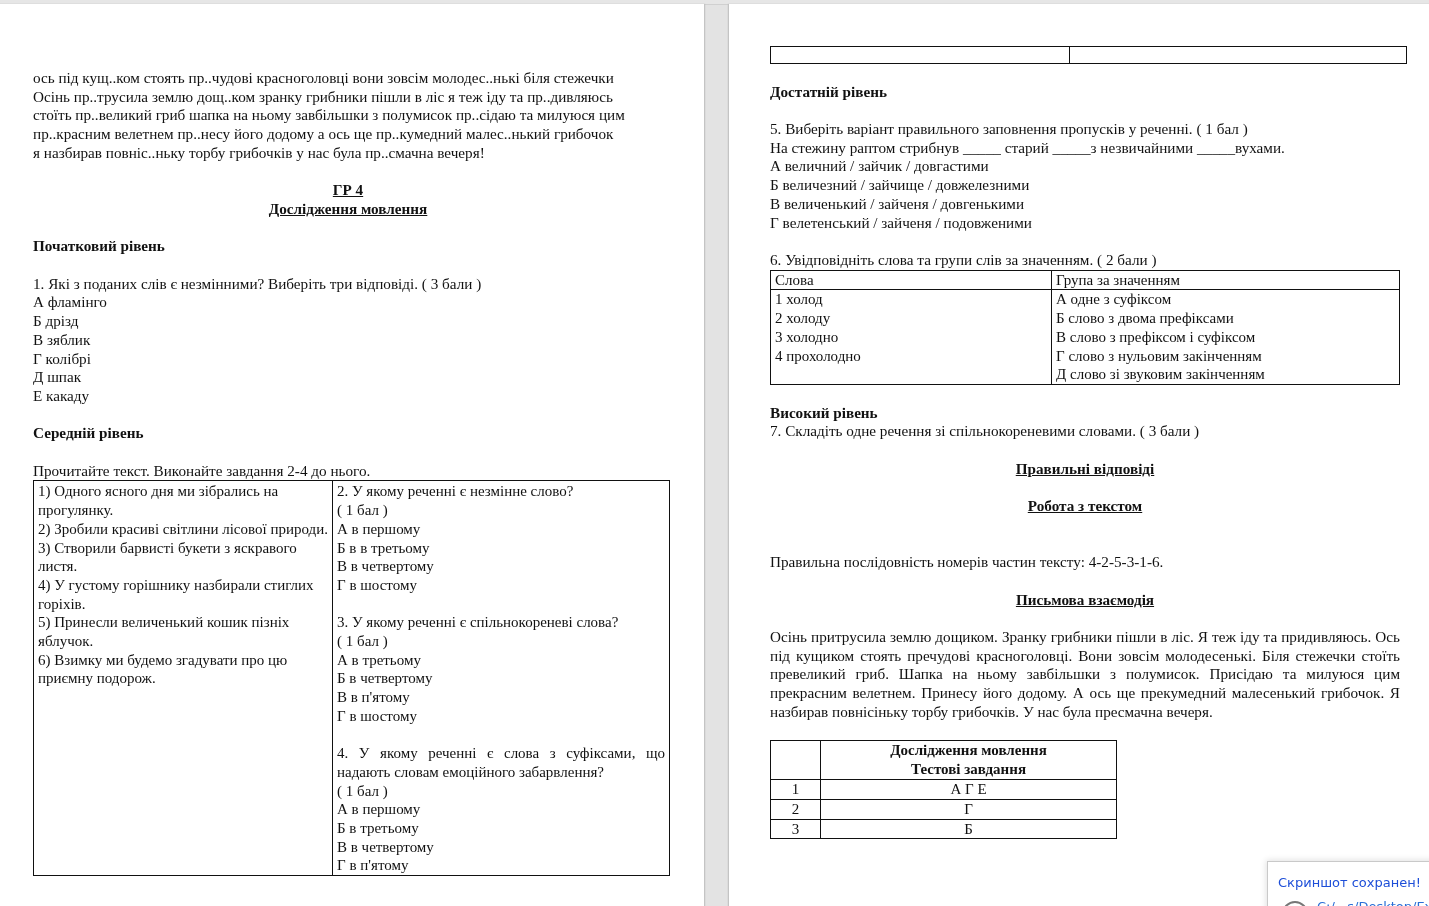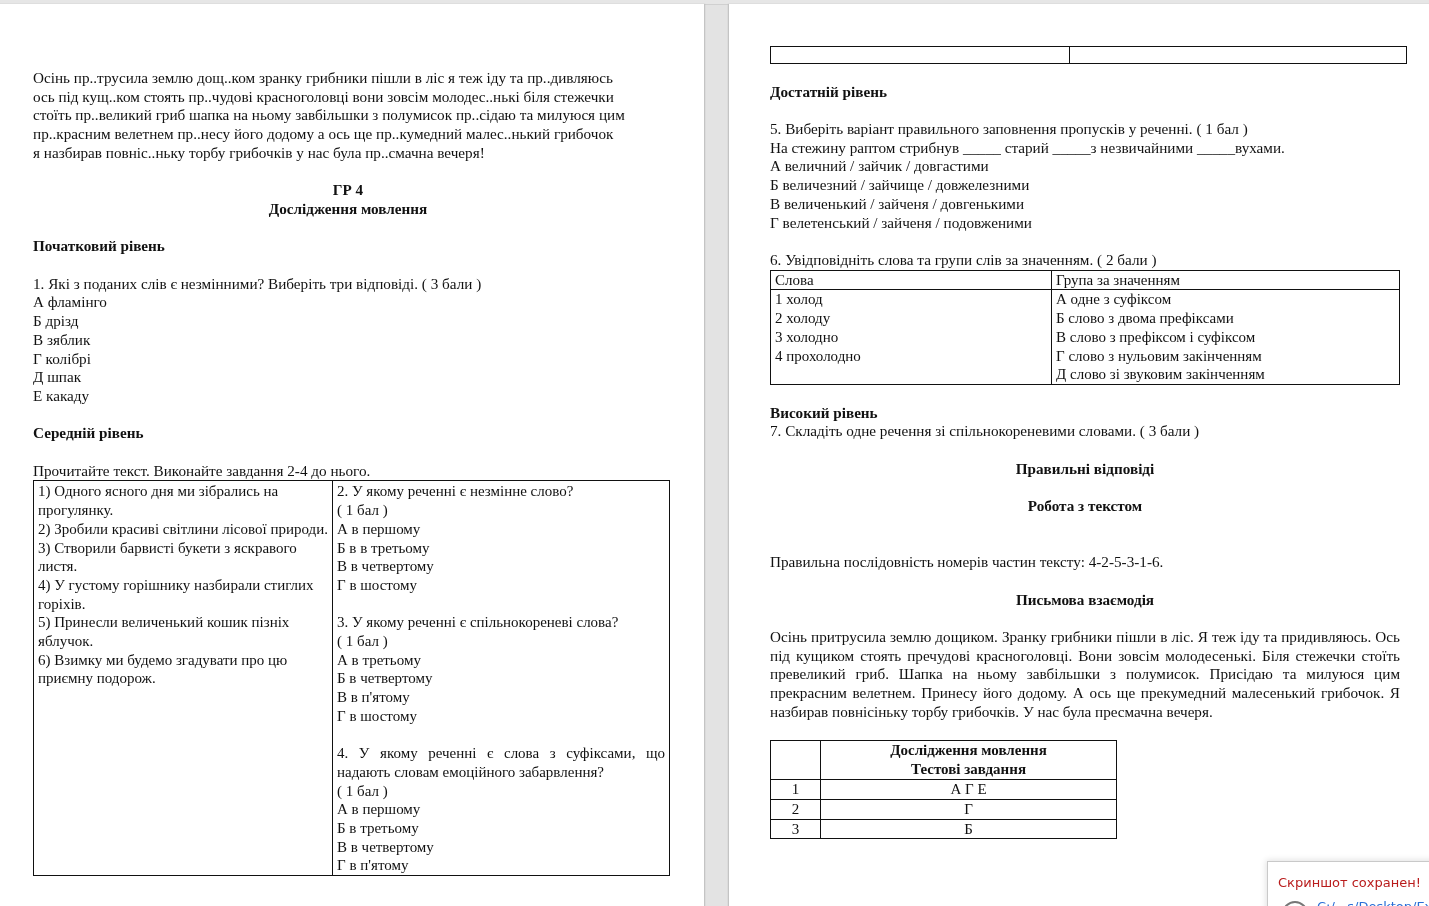--- a/index.html
+++ b/index.html
@@ -18,21 +18,21 @@
   #page2 { left: 728px; width: 701px; border-left: 1px solid #c4c4c4; }
   .top-strip { position: absolute; left: 0; top: 0; width: 1429px; height: 4px; background: #e6e6e6; border-bottom: 1px solid #d0d0d0; }
 
   .content { position: absolute; font-size: 15.2px; line-height: 18.7px; }
   #page1 .content { left: 33px; top: 65px; width: 630px; }
   #page2 .content { left: 41px; top: 42px; width: 630px; }
 
   p { margin: 0; }
   .blank { height: 18.7px; }
   .bold { font-weight: bold; }
-  .center { text-align: center; }
+  .center { text-align: center; text-decoration: underline; }
   .justify { text-align: justify; }
 
   table { border-collapse: collapse; font-size: 15px; line-height: 18.7px; }
   td { border: 1px solid #111; vertical-align: top; padding: 0 4px; }
 
   .t-reading { width: 637px; border: 1.5px solid #111; }
   .t-reading td { border: 1.5px solid #111; padding: 1px 4px 0 4px; }
   .t-reading td.c1 { width: 290px; }
   .t-reading td.c2 { text-align: left; margin-top: 21px; }
   .t-reading .just { text-align: justify; }
@@ -48,35 +48,35 @@
   .t-answers td { border: 1.2px solid #111; text-align: center; padding: 0; height: 18px; }
   .t-answers td.num { width: 49px; }
   .t-answers td.head { font-weight: bold; line-height: 19px; }
 
   .toast {
     position: absolute; left: 1267px; top: 861px; width: 175px; height: 60px;
     background: #fff; border: 1px solid #c9c9c9;
     box-shadow: -1px -1px 6px rgba(0,0,0,0.12);
     font-family: "DejaVu Sans", "Liberation Sans", sans-serif;
   }
-  .toast-title { position: absolute; left: 10px; top: 13px; font-size: 13px; color: #b91c1c; }
+  .toast-title { position: absolute; left: 10px; top: 13px; font-size: 13px; color: #1d4ed8; }
   .toast-icon { position: absolute; left: 14px; top: 39px; width: 22px; height: 22px; border: 2px solid #777; border-radius: 50%; }
   .toast-link { position: absolute; left: 49px; top: 37px; font-size: 13px; color: #2a6fd6; white-space: nowrap; }
 </style>
 </head>
 <body>
 
 <div class="viewport">
   <div class="top-strip"></div>
 
   <div class="page" id="page1">
     <div class="content">
       <div class="justify">
+        <p>ось під кущ..ком стоять пр..чудові красноголовці вони зовсім молодес..нькі біля стежечки</p>
         <p>Осінь пр..трусила землю дощ..ком зранку грибники пішли в ліс я теж іду та пр..дивляюсь</p>
-        <p>ось під кущ..ком стоять пр..чудові красноголовці вони зовсім молодес..нькі біля стежечки</p>
         <p>стоїть пр..великий гриб шапка на ньому завбільшки з полумисок пр..сідаю та милуюся цим</p>
         <p>пр..красним велетнем пр..несу його додому а ось ще пр..кумедний малес..нький грибочок</p>
         <p>я назбирав повніс..ньку торбу грибочків у нас була пр..смачна вечеря!</p>
       </div>
       <div class="blank"></div>
       <p class="bold center">ГР 4</p>
       <p class="bold center">Дослідження мовлення</p>
       <div class="blank"></div>
       <p class="bold">Початковий рівень</p>
       <div class="blank"></div>

